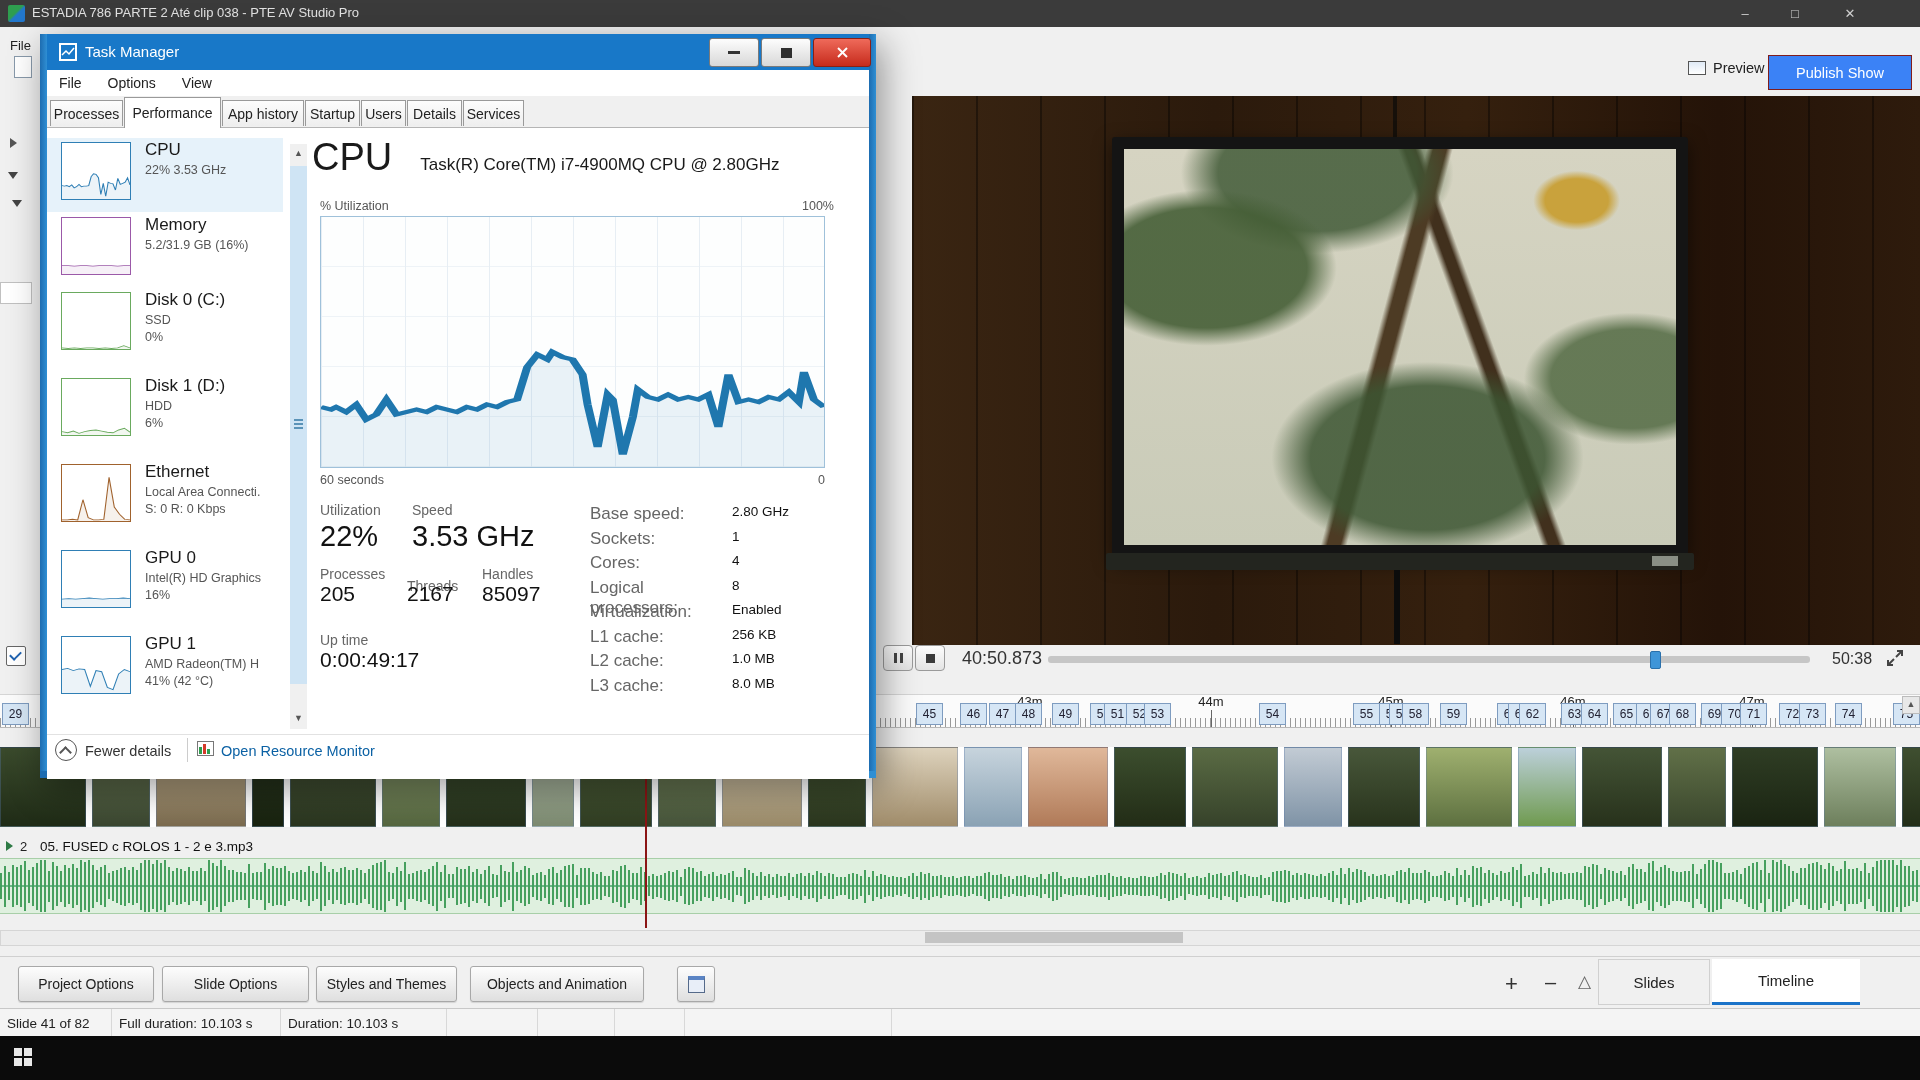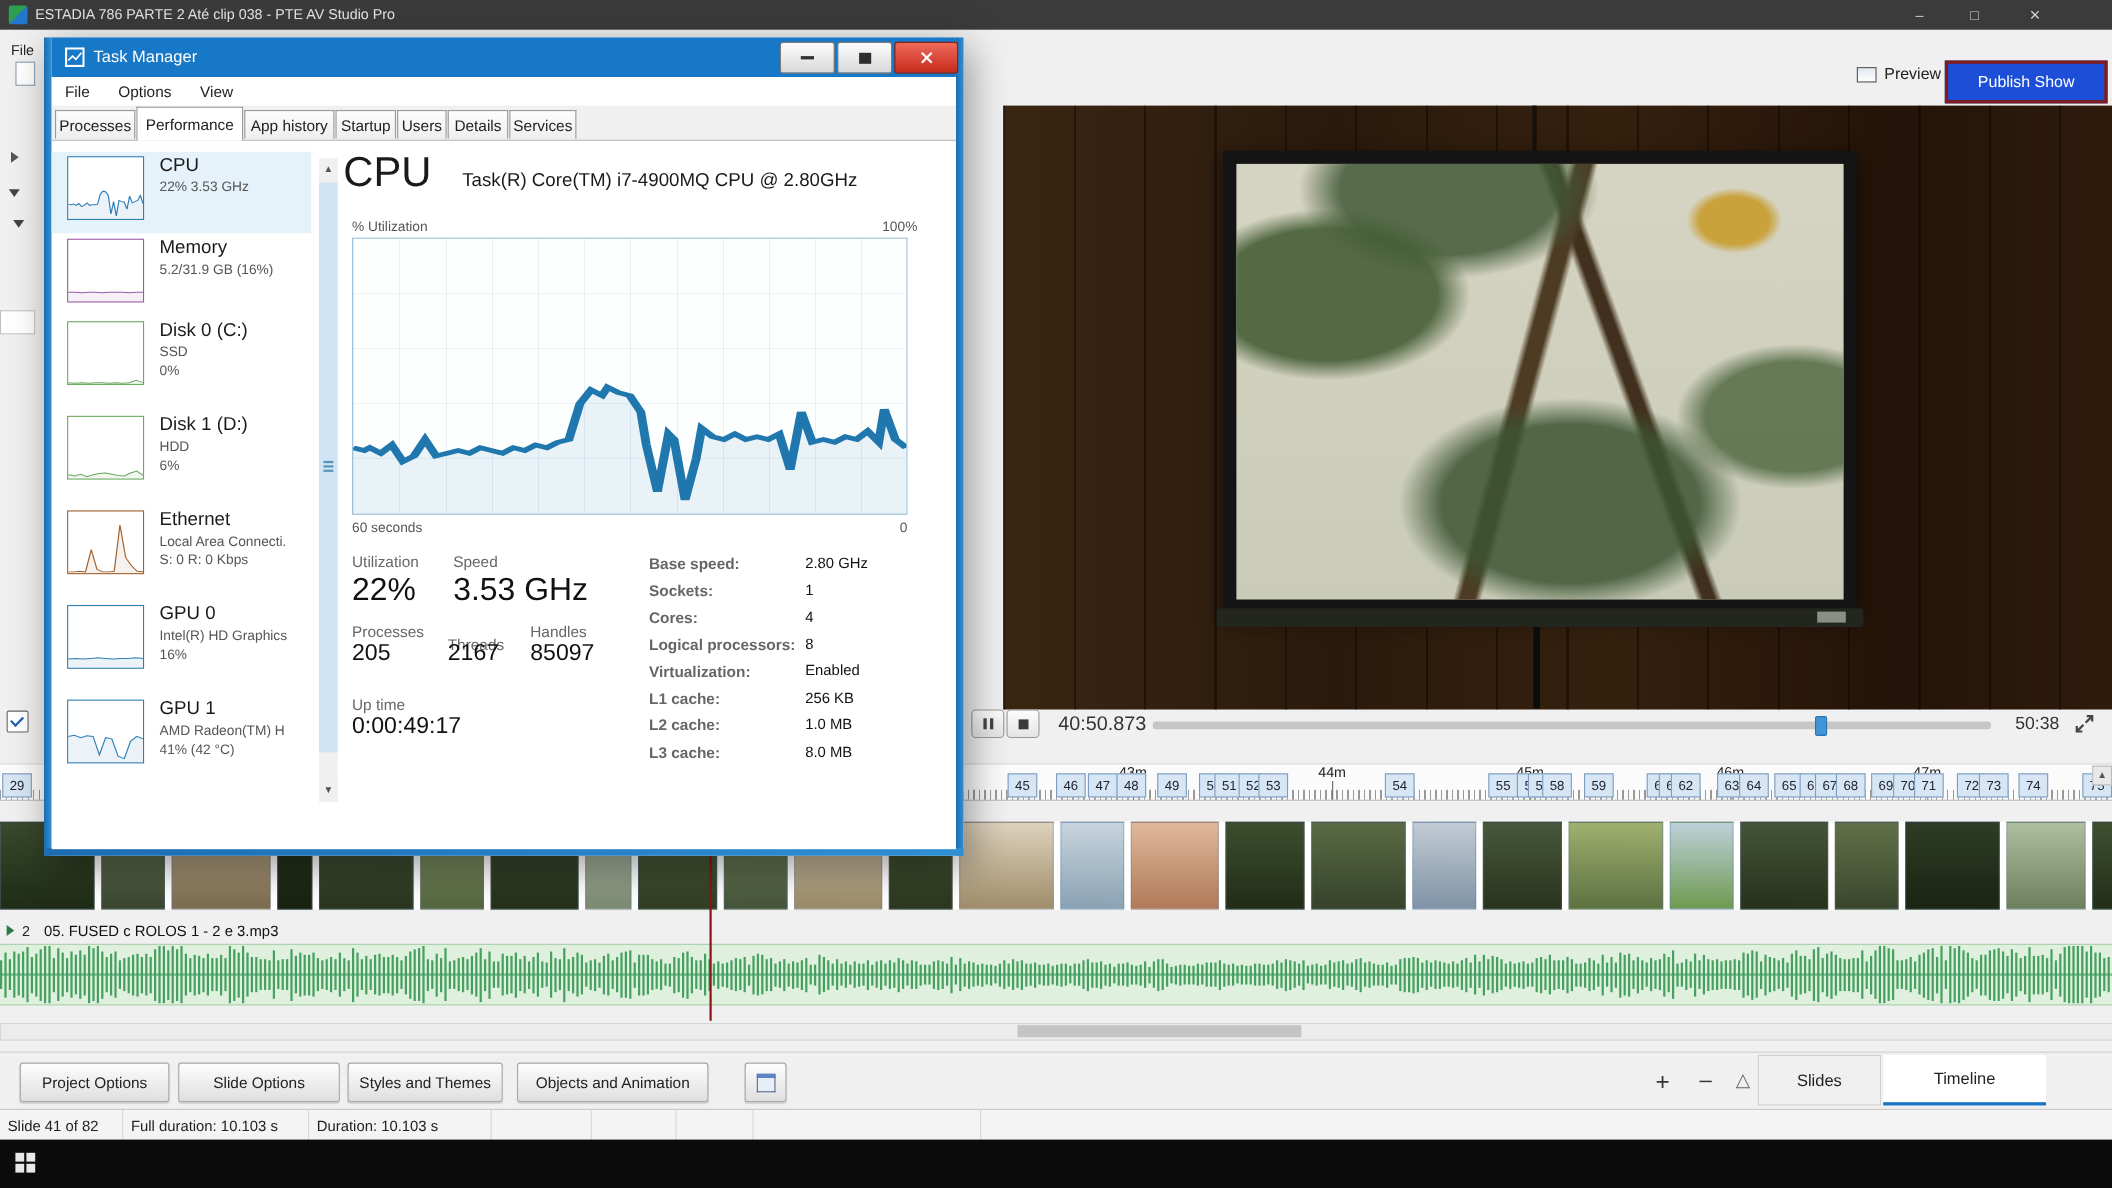--- a/index.html
+++ b/index.html
@@ -5,21 +5,21 @@
   html,body{margin:0;padding:0;background:#222;}
   #screen{position:relative;width:1920px;height:1080px;overflow:hidden;
     font-family:"Liberation Sans",sans-serif;background:#f0f0f0;}
   .abs{position:absolute;}
   
   #app-titlebar{left:0;top:0;width:1920px;height:27px;background:#3b3b3b;color:#ddd;}
   #app-title{left:32px;top:5px;font-size:13px;color:#e2e2e2;white-space:nowrap;}
   .appwinbtn{top:4px;width:30px;height:19px;color:#cfcfcf;font-size:13px;text-align:center;line-height:19px;}
   
   .flatbtn{display:flex;align-items:center;gap:7px;font-size:14.5px;color:#222;}
-  #publish-btn{left:1768px;top:55px;width:142px;height:33px;background:#1d4ed8;border:3px solid #7f1d1d;
+  #publish-btn{left:1768px;top:55px;width:142px;height:33px;background:#3b82f6;border:1px solid #7f1d1d;
     color:#fff;font-size:14.5px;display:flex;align-items:center;justify-content:center;}
   
   #wood{left:912px;top:96px;width:1008px;height:549px;
     background:
       repeating-linear-gradient(90deg,rgba(0,0,0,.38) 0 2px,rgba(0,0,0,0) 2px 64px),
       linear-gradient(90deg,#3a2512 0%,#2b1a0c 30%,#35200e 55%,#241308 80%,#2e1b0c 100%);}
   #screen-frame{left:1112px;top:137px;width:576px;height:420px;background:#141414;border-radius:3px;
     box-shadow:0 6px 18px rgba(0,0,0,.55);}
   #screen-image{left:12px;top:12px;width:552px;height:396px;
     background:
@@ -110,21 +110,21 @@
       repeating-linear-gradient(90deg,#e7eef4 0 1px,rgba(0,0,0,0) 1px 42px),
       repeating-linear-gradient(0deg,#eef3f7 0 1px,rgba(0,0,0,0) 1px 50px);}
   #gr-botleft{left:273px;top:345px;font-size:12.5px;color:#555;}
   #gr-botright{left:771px;top:345px;font-size:12.5px;color:#555;}
   #cpu-stats{left:273px;top:374px;width:260px;height:175px;}
   .st-label{position:absolute;font-size:14px;color:#666;}
   .st-big{position:absolute;font-size:29px;color:#111;}
   .st-mid{position:absolute;font-size:21px;color:#111;}
   #cpu-details{left:543px;top:376px;width:270px;}
   .dt-row{height:24.5px;display:flex;}
-  .dt-label{width:142px;font-size:14px;color:#666;flex:none;font-weight:bold;}
+  .dt-label{width:142px;font-size:17px;color:#666;flex:none;}
   .dt-value{font-size:13.5px;color:#111;}
   #tm-footer{left:7px;top:700px;width:822px;height:44px;border-top:1px solid #e2e2e2;background:#fff;}
   #fewer-circle{left:8px;top:4px;width:22px;height:22px;border:1.5px solid #555;border-radius:50%;box-sizing:border-box;}
   .chevron-up{position:absolute;left:5px;top:8px;width:7px;height:7px;border-left:2px solid #555;border-top:2px solid #555;transform:rotate(45deg);}
   #fewer-label{left:38px;top:8px;font-size:14.5px;color:#333;}
   #footer-sep{left:140px;top:3px;width:1px;height:24px;background:#ccc;}
   #resmon-icon{left:150px;top:6px;width:17px;height:15px;border:1px solid #777;background:#fff;display:flex;align-items:flex-end;gap:1px;padding:1px;box-sizing:border-box;}
   #resmon-link{left:174px;top:8px;font-size:14.5px;color:#0b61a4;}
   .check{position:absolute;width:9px;height:5px;border-left:2px solid #1f62b0;border-bottom:2px solid #1f62b0;transform:rotate(-45deg);}
   .tri-right{width:0;height:0;border-top:5px solid transparent;border-bottom:5px solid transparent;border-left:7px solid #555;}
@@ -970,20 +970,33 @@
             <span class="dt-label">L2 cache:</span>
             <span class="dt-value">1.0 MB</span>
           </div>
           <div class="dt-row">
             <span class="dt-label">L3 cache:</span>
             <span class="dt-value">8.0 MB</span>
           </div>
         </div>
     </div>
 
+    <div class="abs" id="tm-footer">
+      <div class="abs" id="fewer-circle">
+          <div class="chevron-up"></div>
+        </div>
+      <div class="abs" id="fewer-label">Fewer details</div>
+      <div class="abs" id="footer-sep"></div>
+      <div class="abs" id="resmon-icon">
+        <span style="width:3px;height:7px;background:#2e9e4f;display:inline-block;"></span>
+        <span style="width:3px;height:10px;background:#d43a2a;display:inline-block;"></span>
+        <span style="width:3px;height:5px;background:#2e9e4f;display:inline-block;"></span>
+      </div>
+      <div class="abs" id="resmon-link">Open Resource Monitor</div>
+    </div>
   </div>
 
   <div class="abs" id="taskbar">
     <div class="abs" style="left:14px;top:12px;width:18px;height:18px;">
       <div style="display:grid;grid-template-columns:8px 8px;grid-gap:2px;">
         <div style="width:8px;height:8px;background:#e8e8e8;"></div>
           <div style="width:8px;height:8px;background:#e8e8e8;"></div>
         <div style="width:8px;height:8px;background:#e8e8e8;"></div>
           <div style="width:8px;height:8px;background:#e8e8e8;"></div>
       </div>

